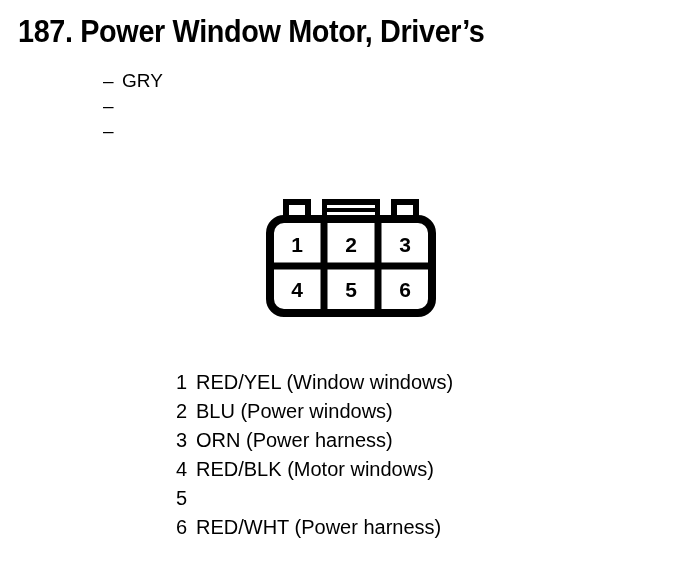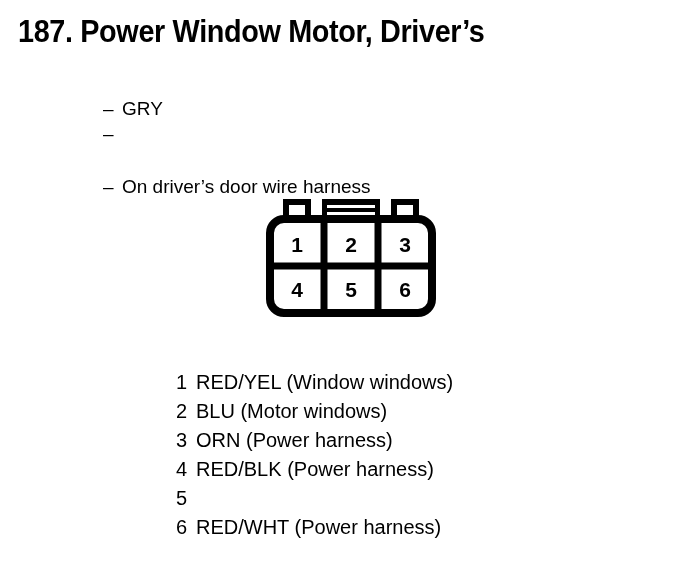--- a/index.html
+++ b/index.html
@@ -44,21 +44,20 @@
     font-size: 19px;
     line-height: 25px;
     white-space: nowrap;
   }
   .attr-dash {
     width: 19px;
     flex: none;
   }
   .attr-text {
     flex: none;
-    margin-top: 28px;
   }
 
   
   .connector-wrap {
     position: absolute;
     left: 244px;
     top: 196px;
     width: 215px;
     height: 135px;
   }
@@ -107,21 +106,20 @@
 <div class="attr-list">
   <div class="attr-row">
     <span class="attr-dash">–</span>
     <span class="attr-text">GRY</span>
   </div>
   <div class="attr-row">
     <span class="attr-dash">–</span>
   </div>
   <div class="attr-row">
     <span class="attr-dash">–</span>
-    <span class="attr-text">On driver’s door wire harness</span>
   </div>
 </div>
 
 <div class="connector-wrap">
   <svg class="connector-svg" width="215" height="135" viewBox="0 0 215 135">
 
     <g>
       <rect x="78" y="3" width="58" height="22" fill="#000000"></rect>
       <rect x="83" y="9" width="48" height="3" fill="#ffffff"></rect>
       <rect x="83" y="16" width="48" height="3" fill="#ffffff"></rect>
@@ -154,29 +152,29 @@
   </svg>
 </div>
 
 <div class="pin-legend">
   <div class="legend-row">
     <span class="legend-num">1</span>
     <span class="legend-desc">RED/YEL (Window windows)</span>
   </div>
   <div class="legend-row">
     <span class="legend-num">2</span>
-    <span class="legend-desc">BLU (Motor windows)</span>
+    <span class="legend-desc">BLU (Power windows)</span>
   </div>
   <div class="legend-row">
     <span class="legend-num">3</span>
     <span class="legend-desc">ORN (Power harness)</span>
   </div>
   <div class="legend-row">
     <span class="legend-num">4</span>
-    <span class="legend-desc">RED/BLK (Power harness)</span>
+    <span class="legend-desc">RED/BLK (Motor windows)</span>
   </div>
   <div class="legend-row">
     <span class="legend-num">5</span>
   </div>
   <div class="legend-row">
     <span class="legend-num">6</span>
     <span class="legend-desc">RED/WHT (Power harness)</span>
   </div>
 </div>
 

